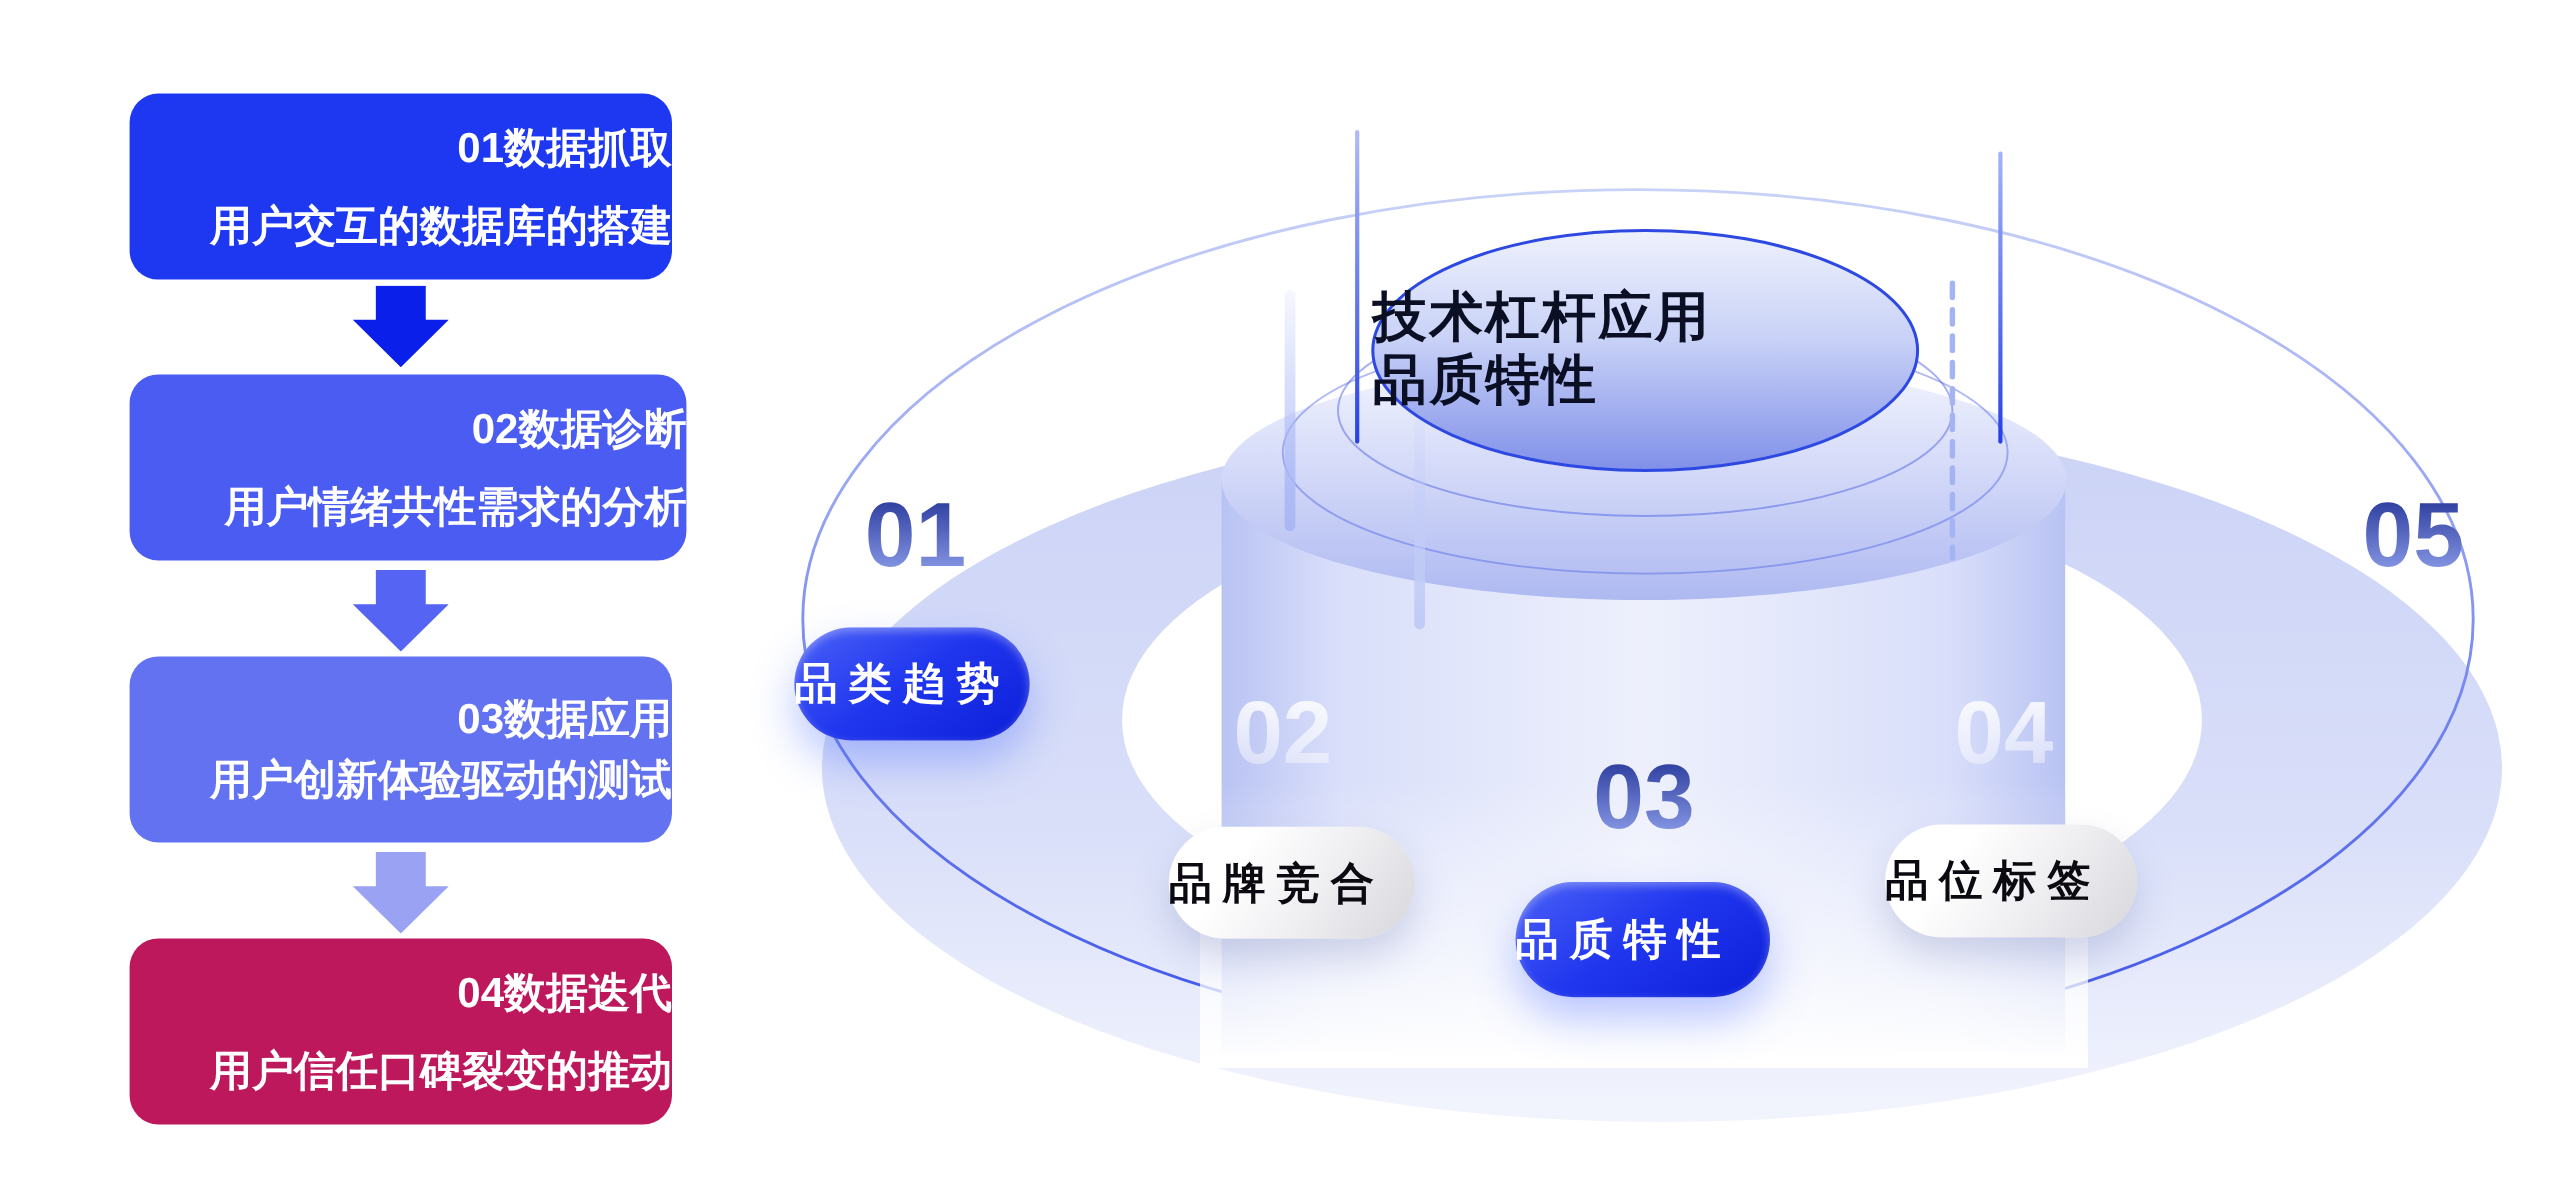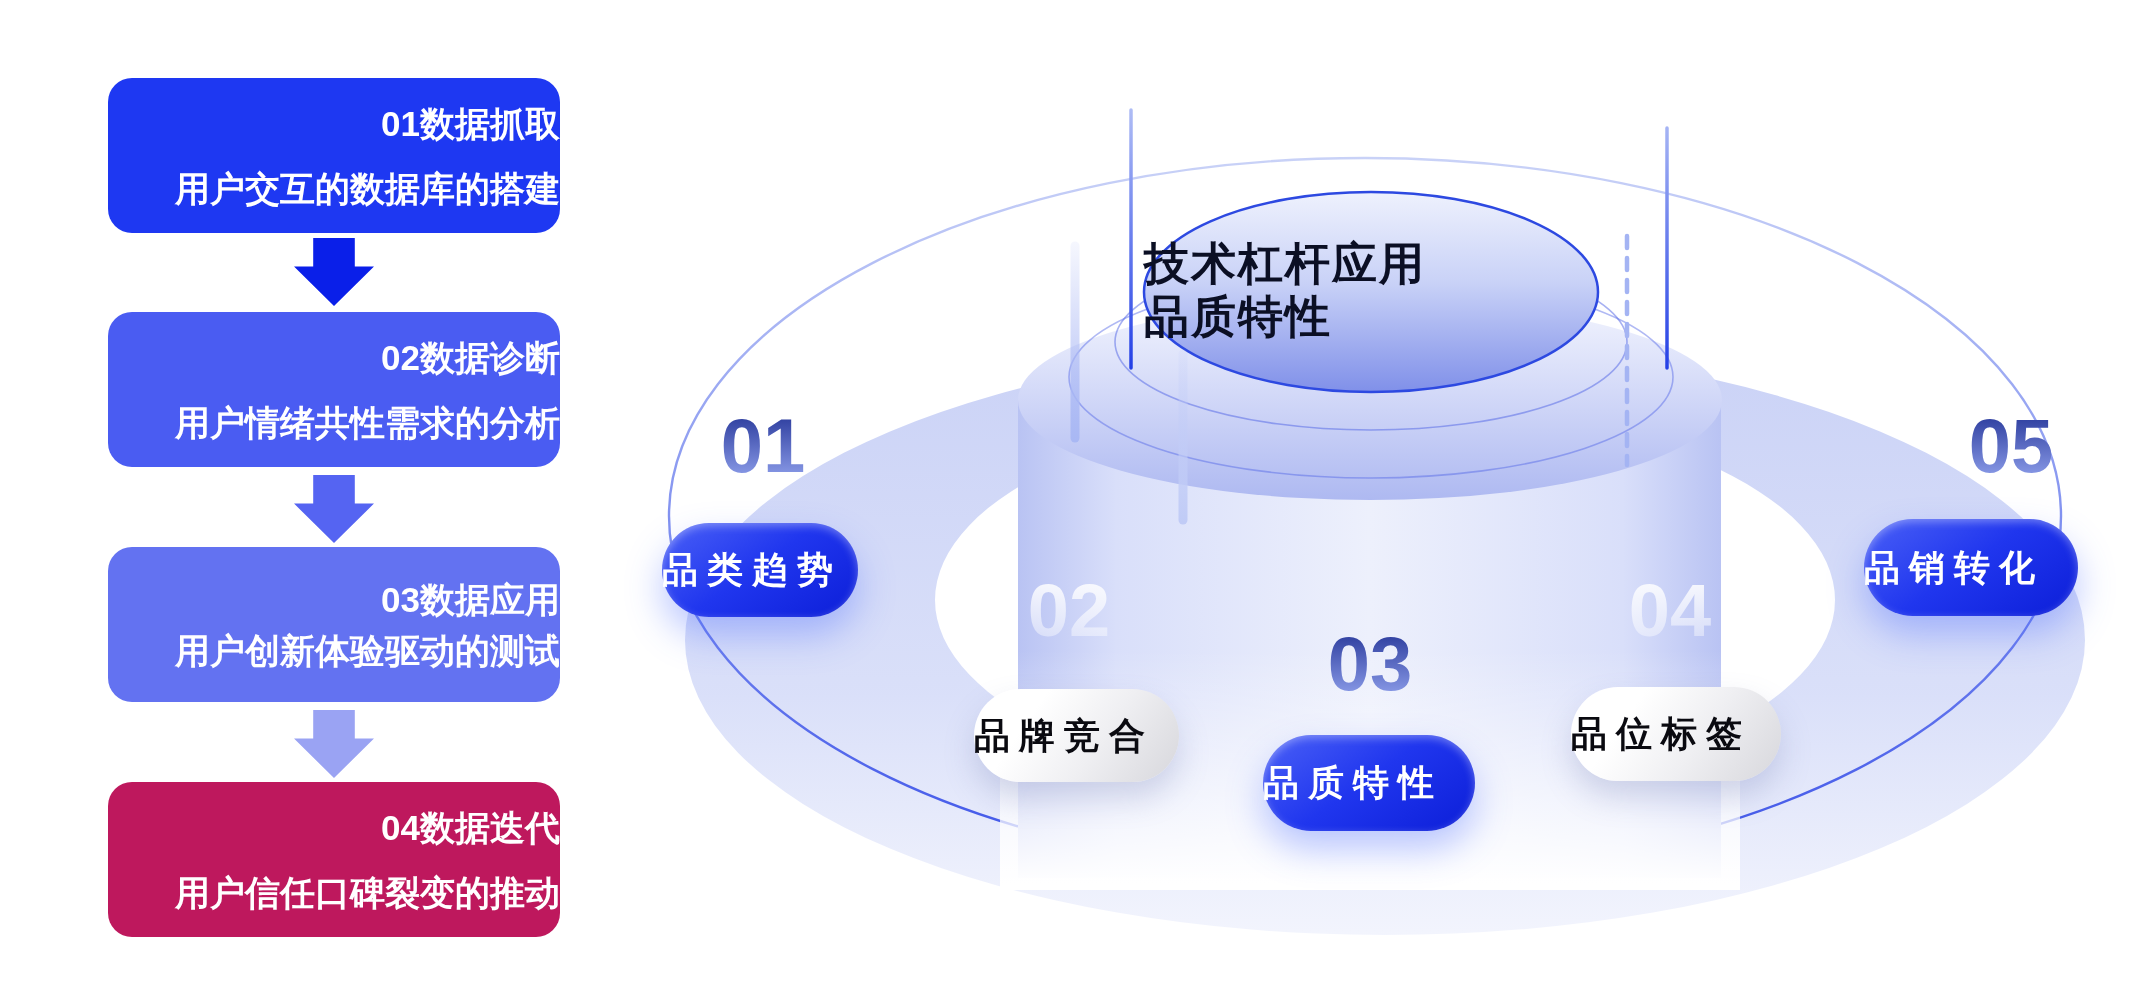--- a/index.html
+++ b/index.html
@@ -8,21 +8,21 @@
     font-family:"Liberation Sans","DejaVu Sans",sans-serif;
   }
   
   .step{
     position:absolute;left:108px;width:452px;height:155px;border-radius:24px;
     display:flex;flex-direction:column;align-items:flex-end;justify-content:center;
     row-gap:30px;color:#ffffff;font-weight:bold;font-size:35px;line-height:1;
   }
   .step .l1,.step .l2{white-space:nowrap;}
   .step1{top:78px;background:#1e38f2;}
-  .step2{top:312px;background:#4a5cf2;}
+  .step2{top:312px;background:#4a5cf2;padding-left:12px;}
   .step3{top:547px;background:#6372f1;gap:16px;}
   .step4{top:782px;background:#be185d;}
   .flow-arrow{
     position:absolute;left:294px;width:80px;height:68px;
     clip-path:polygon(24% 0,76% 0,76% 42%,100% 42%,50% 100%,0 42%,24% 42%);
   }
   .arrow1{top:238px;background:#0a1fe9;}
   .arrow2{top:475px;background:#5564f2;}
   .arrow3{top:710px;background:#9aa3f3;}
   
@@ -149,23 +149,20 @@
   </div>
   <div class="pill pill-white pill-brand">
     <span>品牌竞合</span>
   </div>
   <div class="pill pill-white pill-taste">
     <span>品位标签</span>
   </div>
   <div class="pill pill-blue pill-qual">
     <span>品质特性</span>
   </div>
-  <div class="pill pill-blue pill-conv">
-    <span>品销转化</span>
-  </div>
 
   <div class="step step1">
     <div class="l1">01数据抓取</div>
     <div class="l2">用户交互的数据库的搭建</div>
   </div>
   <div class="flow-arrow arrow1"></div>
 
   <div class="step step2">
     <div class="l1">02数据诊断</div>
     <div class="l2">用户情绪共性需求的分析</div>

